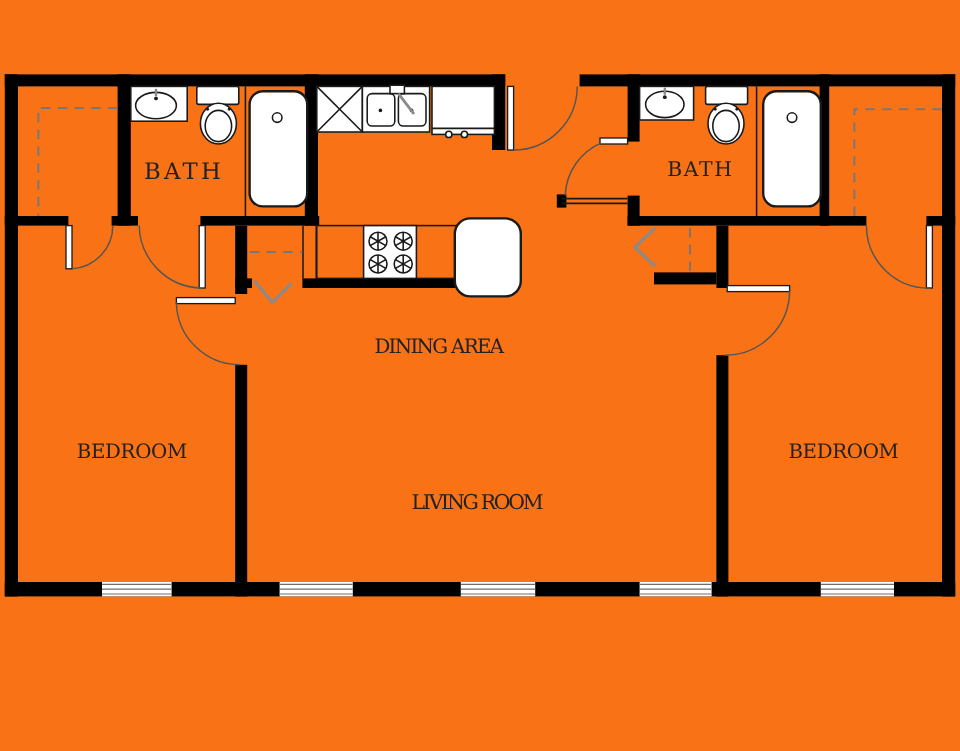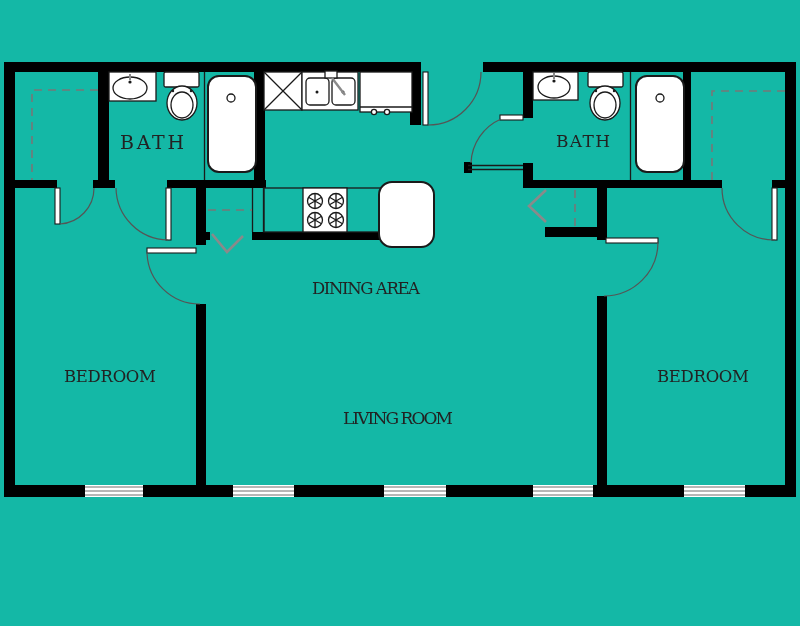--- a/index.html
+++ b/index.html
@@ -1,16 +1,16 @@
 <!DOCTYPE html>
 <html><head>
 <meta charset="utf-8">
 <style>
   html,body{margin:0;padding:0;background:#ffffff;}
-  .stage{width:800px;height:626px;position:relative;background:#14b8a6;overflow:hidden;}
+  .stage{width:800px;height:626px;position:relative;background:#f97316;overflow:hidden;}
   svg{display:block;}
   .thin{fill:none;stroke:#1a1a1a;stroke-width:1.3;}
   .thin-f{fill:#ffffff;stroke:#1a1a1a;stroke-width:1.3;}
   .thick-f{fill:#ffffff;stroke:#1a1a1a;stroke-width:2;}
   .arc{fill:none;stroke:#555555;stroke-width:1.2;}
   .leaf{fill:#ffffff;stroke:#1a1a1a;stroke-width:1.1;}
   .dash{fill:none;stroke:#777777;stroke-width:1.6;stroke-dasharray:8 6;}
   .bifold{fill:none;stroke:#8a8a8a;stroke-width:2.6;}
   .winline{stroke:#6e6e6e;stroke-width:1;}
   .lbl{font-family:"DejaVu Serif","Liberation Serif",serif;fill:#222222;letter-spacing:2px;}

